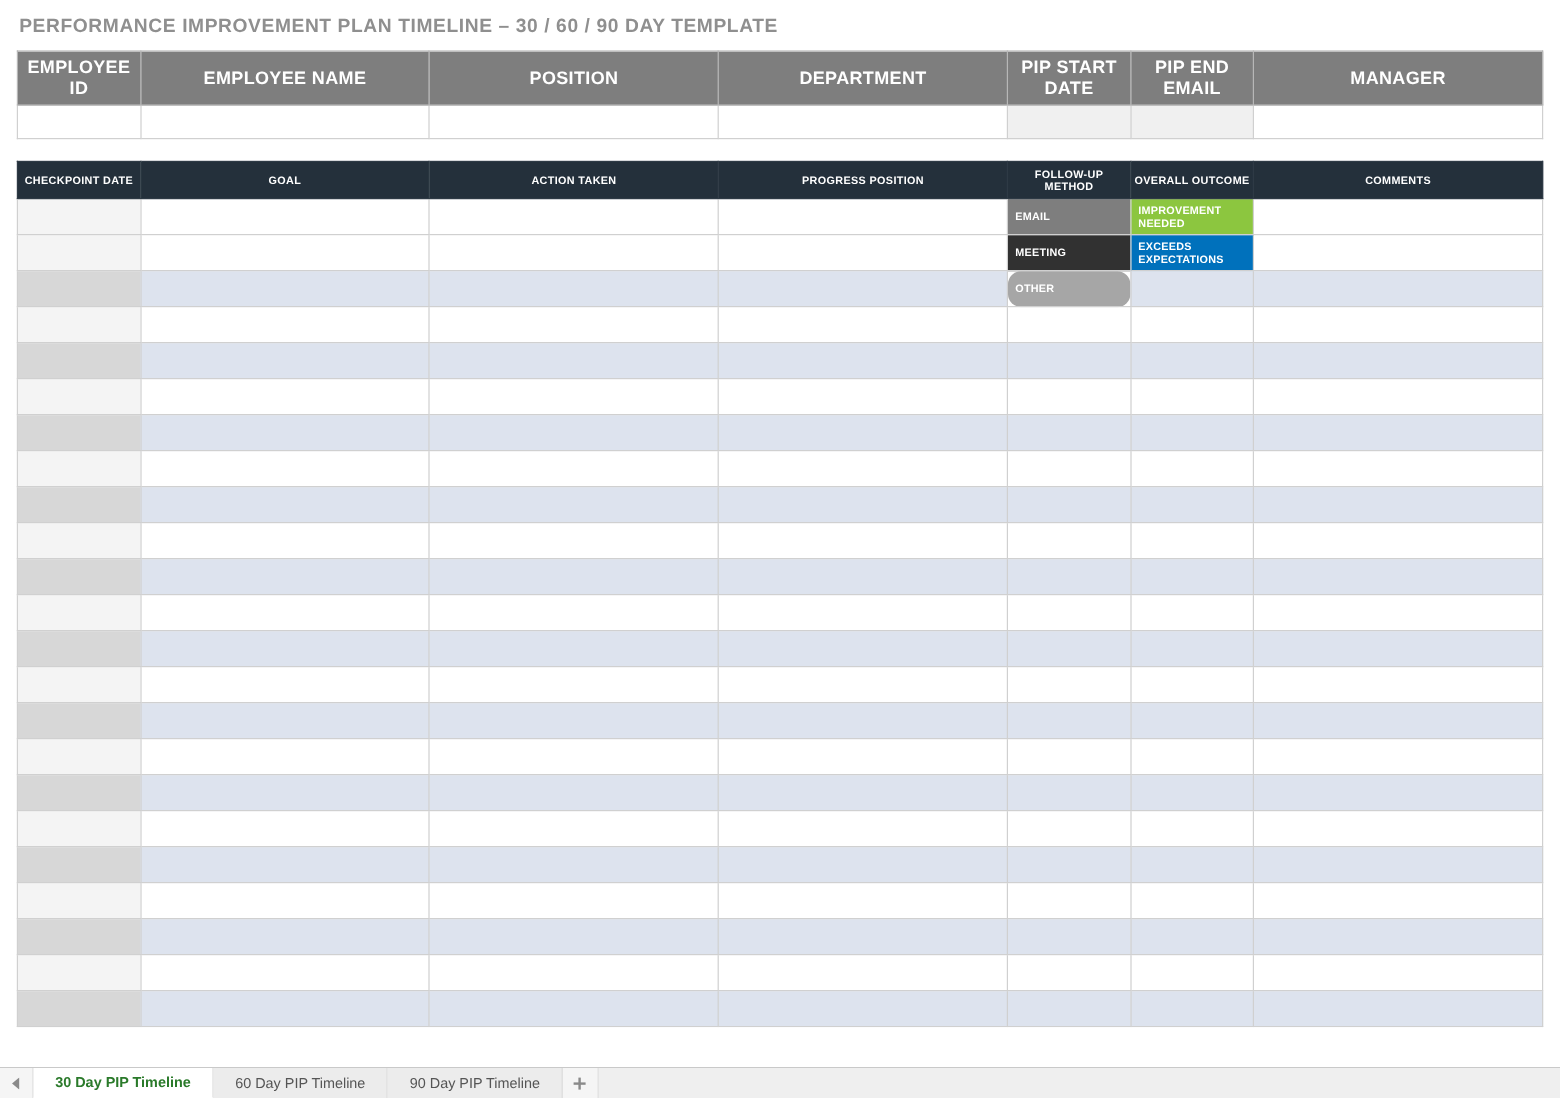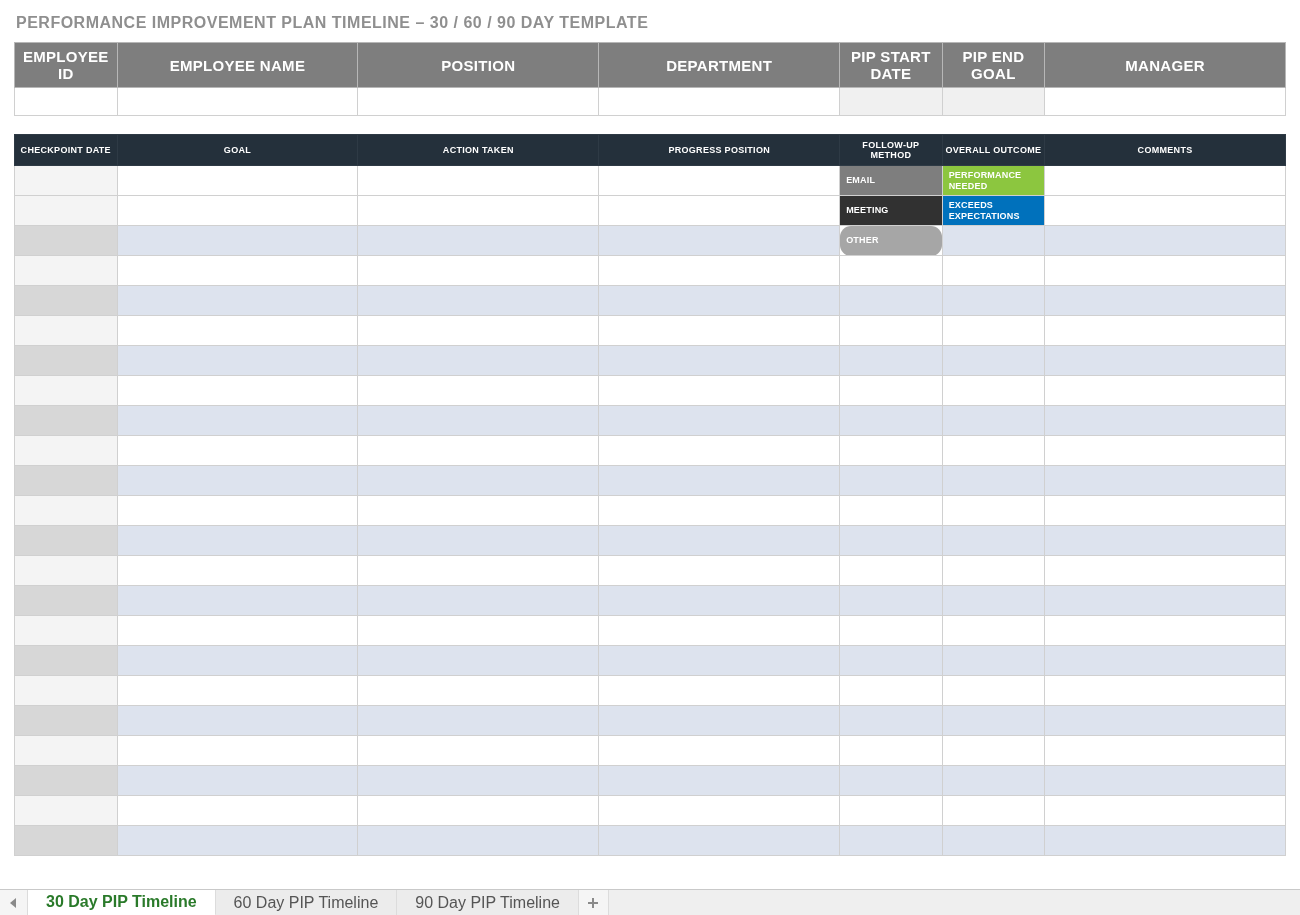--- a/index.html
+++ b/index.html
@@ -106,21 +106,21 @@
 
   
   .tabbar {
     position: fixed;
     left: 0; right: 0; bottom: 0;
     height: 26px;
     background: #f5f5f5;
     border-top: 1px solid #c9c9c9;
     display: flex;
     align-items: stretch;
-    font-size: 16px;
+    font-size: 12px;
   }
   .tabbar .nav {
     width: 28px;
     display: flex; align-items: center; justify-content: center;
     color: #8a8a8a;
     border-right: 1px solid #dcdcdc;
   }
   .tabbar .tab {
     padding: 0 18px;
     display: flex; align-items: center;
@@ -163,21 +163,21 @@
         <col class="i-end">
         <col class="i-mgr">
     </colgroup>
     <tbody>
         <tr>
       <th>EMPLOYEE ID</th>
       <th>EMPLOYEE NAME</th>
       <th>POSITION</th>
       <th>DEPARTMENT</th>
       <th>PIP START DATE</th>
-      <th>PIP END GOAL</th>
+      <th>PIP END EMAIL</th>
       <th>MANAGER</th>
     </tr>
     <tr>
       <td></td>
       <td></td>
       <td></td>
       <td></td>
       <td class="shade"></td>
       <td class="shade"></td>
       <td></td>
@@ -208,21 +208,21 @@
         <th>COMMENTS</th>
       </tr>
     </thead>
     <tbody id="grid-body">
         <tr class="norm">
           <td></td>
           <td></td>
           <td></td>
           <td></td>
           <td class="fu-email legend-text">EMAIL</td>
-          <td class="oc-improve legend-text">PERFORMANCE NEEDED</td>
+          <td class="oc-improve legend-text">IMPROVEMENT NEEDED</td>
           <td></td>
         </tr>
         <tr class="norm">
           <td></td>
           <td></td>
           <td></td>
           <td></td>
           <td class="fu-meeting legend-text">MEETING</td>
           <td class="oc-exceeds legend-text">EXCEEDS EXPECTATIONS</td>
           <td></td>

